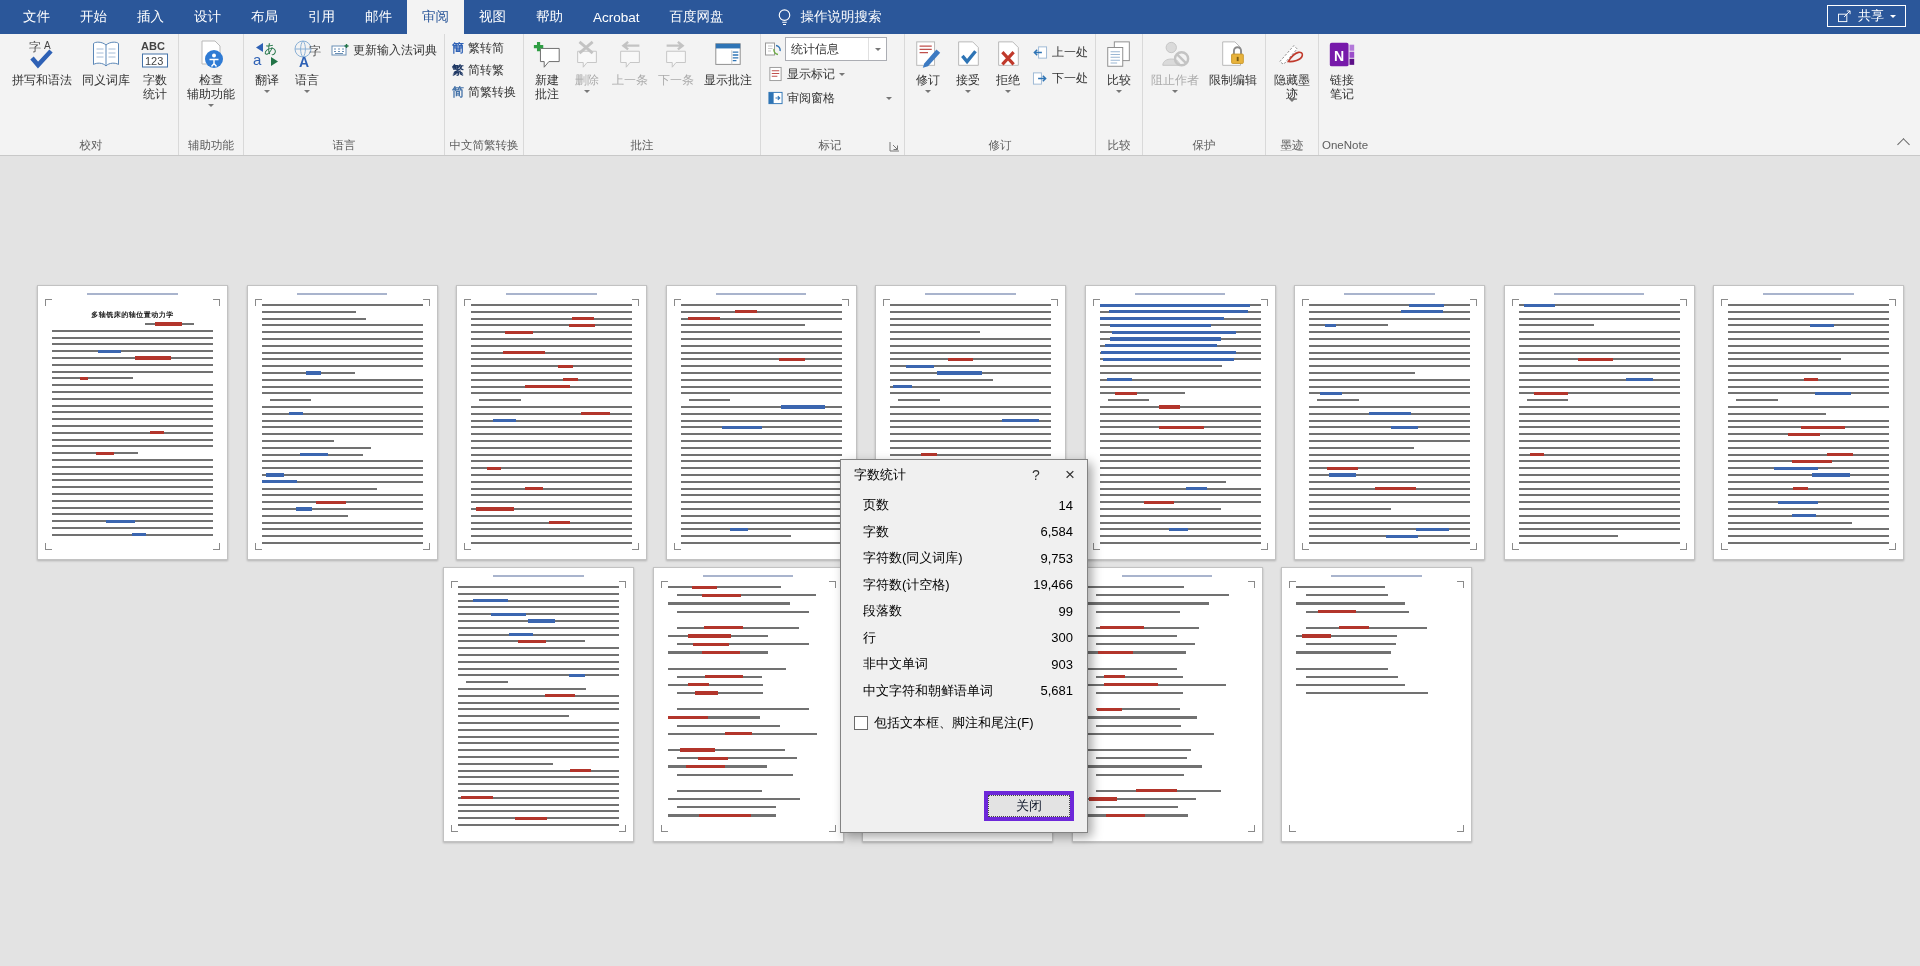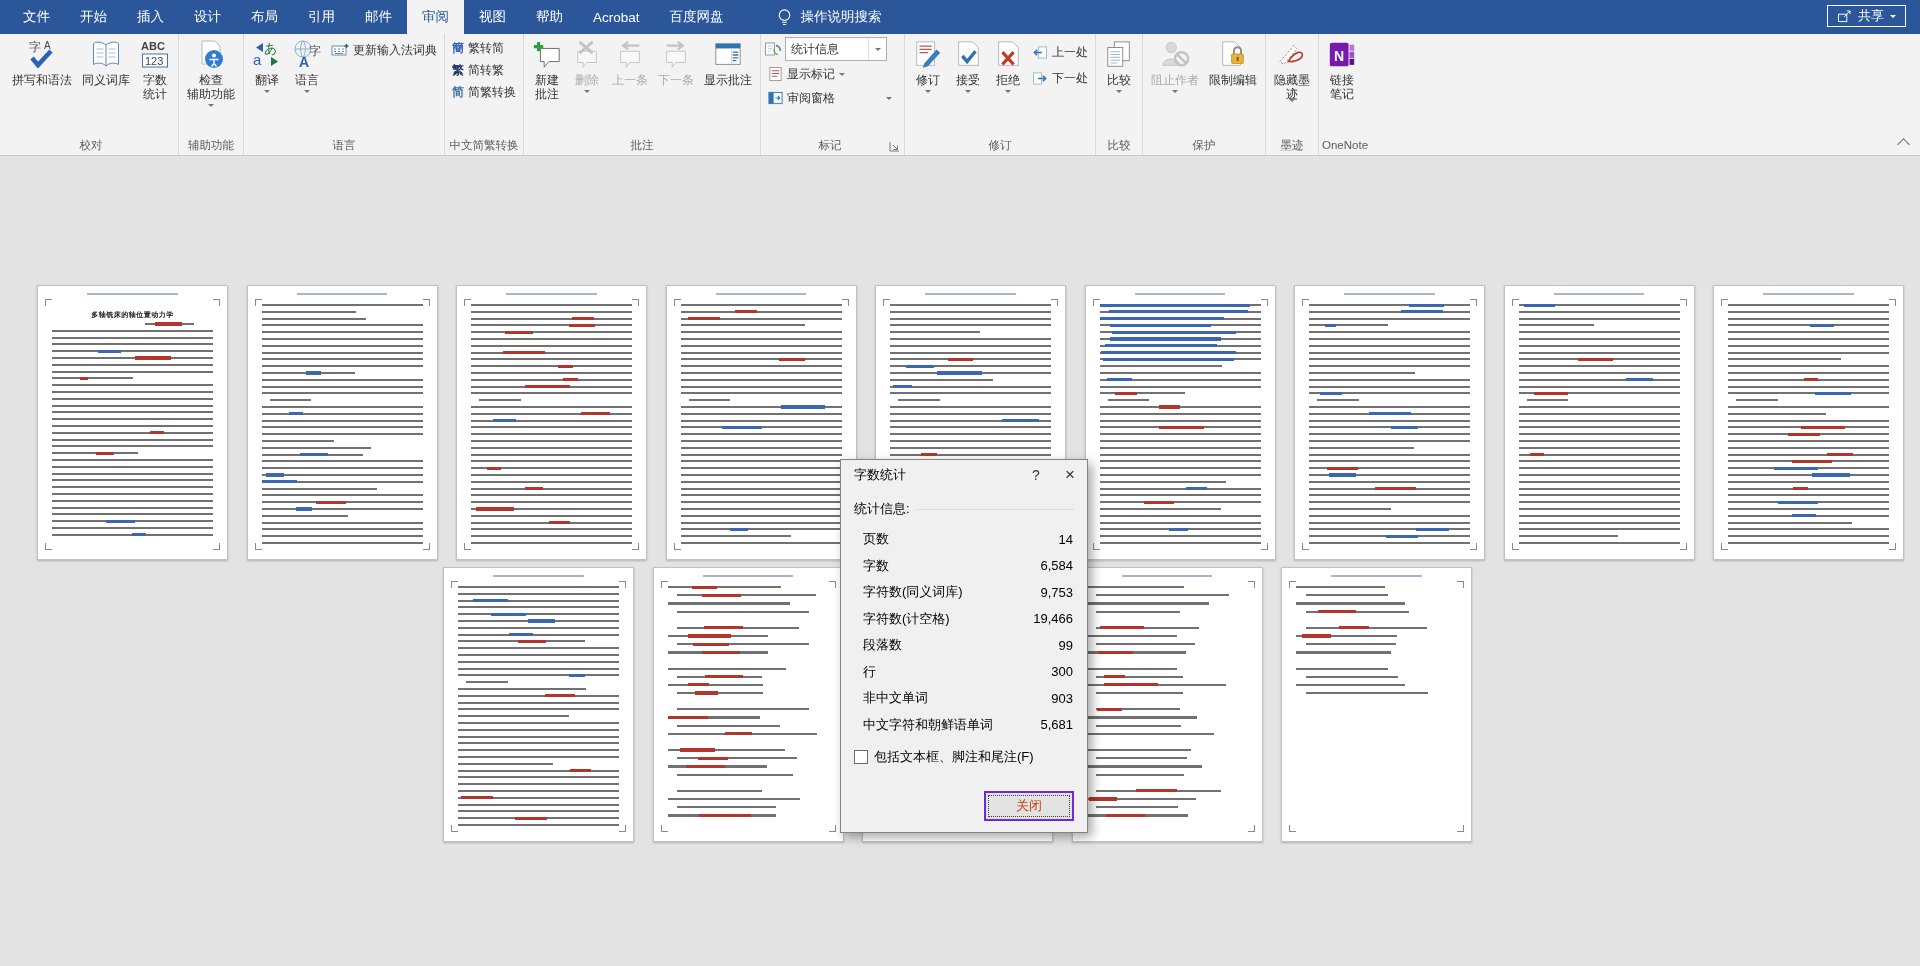--- a/index.html
+++ b/index.html
@@ -64,21 +64,21 @@
               font-size:14px;color:#333;background:transparent;border:0}
   .dlg-sysbtn.x{font-size:17px}
   .dlg-section{display:flex;align-items:center;padding:10px 13px 6px;font-size:13px;color:#000}
   .dlg-section .rule{flex:1;height:1px;background:#dcdcdc;margin-left:7px}
   .dlg-stats{padding:2px 0}
   .stat-row{display:flex;justify-content:space-between;padding:0 14px 0 22px;height:26.5px;
             align-items:center;font-size:13px;color:#000}
   .dlg-check{display:flex;align-items:center;gap:6px;padding:8px 0 0 13px;font-size:13px;color:#000}
   .cbx{width:12px;height:12px;background:#fff;border:1px solid #6a6a6a;flex:none}
   .dlg-close-btn{position:absolute;right:13px;bottom:11px;width:90px;height:30px;background:#e3e3e3;
-                 border:2px solid #6d28d9;font-size:13px;color:#c2410c;outline:1px dotted #444;outline-offset:-5px;
+                 border:4px solid #6d28d9;font-size:13px;color:#0f172a;outline:1px dotted #444;outline-offset:-5px;
                  font-family:inherit}
   svg{display:block}
 </style>
 </head>
 <body>
 
 <div class="tabbar">
   <div class="tabs" id="tabs">
       <div class="tab">文件</div>
       <div class="tab">开始</div>
@@ -481,24 +481,20 @@
 </div>
 
 <div class="canvas" id="canvas">
 
   <div class="dialog">
     <div class="dlg-titlebar">
       <span class="dlg-title">字数统计</span>
       <button class="dlg-sysbtn">?</button>
       <button class="dlg-sysbtn x">×</button>
     </div>
-    <div class="dlg-section">
-      <span>统计信息:</span>
-      <span class="rule"></span>
-    </div>
     <div class="dlg-stats" id="dlg-stats">
         <div class="stat-row">
           <span>页数</span>
           <span>14</span>
         </div>
         <div class="stat-row">
           <span>字数</span>
           <span>6,584</span>
         </div>
         <div class="stat-row">

